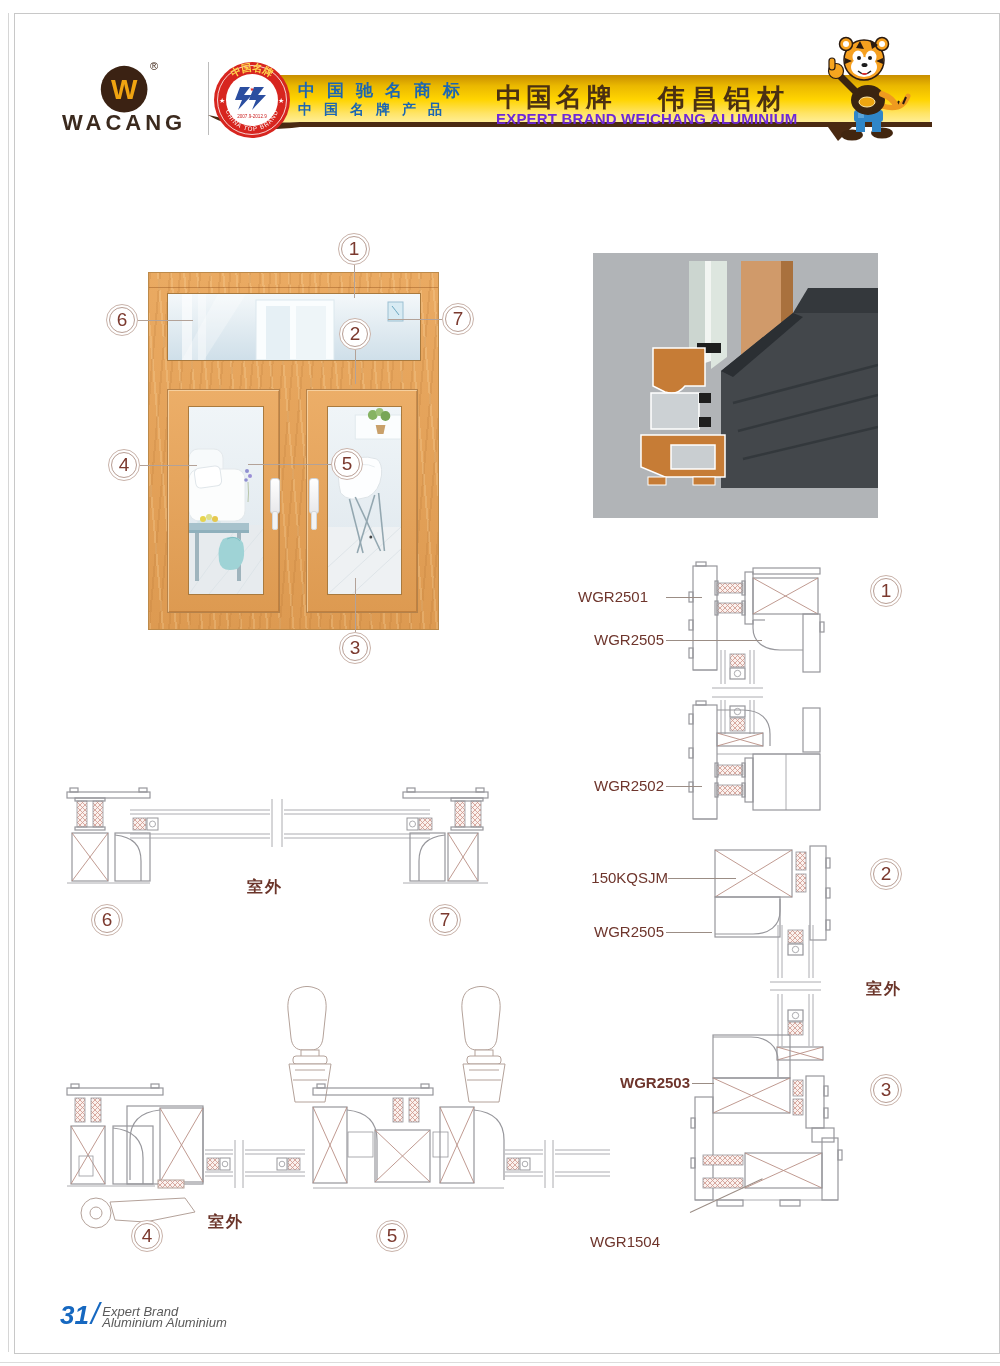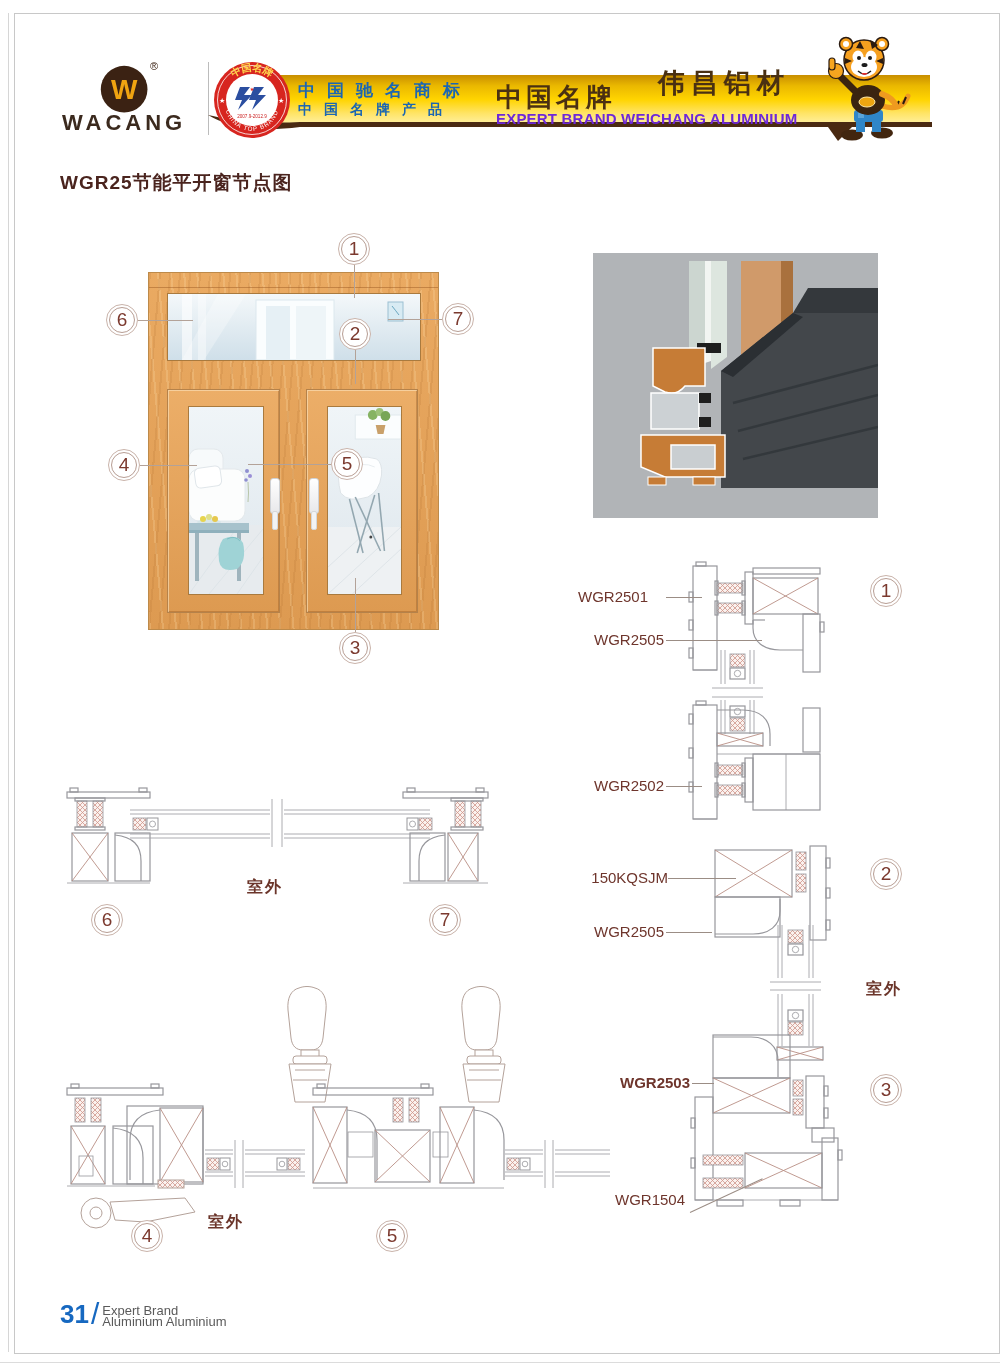--- a/index.html
+++ b/index.html
@@ -14,21 +14,21 @@
   .logo-svg{position:absolute;left:98px;top:64px;width:56px;height:56px;}
   .reg-mark{position:absolute;left:150px;top:60px;font-size:11px;color:#3b2213;}
   .brand-word{position:absolute;left:62px;top:110px;width:130px;font-size:22px;font-weight:bold;
               letter-spacing:4px;color:#3b2a1e;}
   .header-divider{position:absolute;left:208px;top:62px;width:1px;height:73px;background:#bcbcbc;}
   .banner-svg{position:absolute;left:200px;top:60px;width:740px;height:85px;}
   .badge-svg{position:absolute;left:212px;top:60px;width:80px;height:80px;}
   .honor1{position:absolute;left:298px;top:79px;font-size:17px;font-weight:bold;letter-spacing:12px;color:#1b66b2;}
   .honor2{position:absolute;left:298px;top:101px;font-size:14px;font-weight:bold;letter-spacing:12px;color:#1b66b2;}
   .slogan-cn{position:absolute;left:496px;top:80px;font-size:26px;font-weight:bold;letter-spacing:4px;color:#4a3012;}
-  .brandname-cn{position:absolute;left:658px;top:65px;font-size:27px;font-weight:bold;letter-spacing:6px;color:#4a3012;text-align:right;}
+  .brandname-cn{position:absolute;left:658px;top:81px;font-size:27px;font-weight:bold;letter-spacing:6px;color:#4a3012;text-align:right;}
   .slogan-en{position:absolute;left:496px;top:110px;font-size:15px;font-weight:bold;letter-spacing:0.2px;color:#6d28d9;}
   .tiger-svg{position:absolute;left:818px;top:36px;width:96px;height:106px;}
 
   
   .page-title{position:absolute;left:60px;top:170px;font-size:19px;font-weight:bold;
               letter-spacing:1px;color:#4a241e;}
 
   
   .win-frame{position:absolute;left:148px;top:272px;width:289px;height:356px;border:1px solid #bd8a4a;
              background-color:#e4a35c;background-image:
@@ -69,34 +69,34 @@
   
   .render-svg{position:absolute;left:593px;top:253px;width:285px;height:265px;}
 
   
   .rightcol-svg{position:absolute;left:660px;top:558px;width:200px;height:690px;}
   .sec67-svg{position:absolute;left:55px;top:785px;width:450px;height:120px;}
   .sec45-svg{position:absolute;left:55px;top:980px;width:570px;height:250px;}
 
   .dlabel{position:absolute;width:120px;height:18px;line-height:18px;font-size:15px;color:#6e352c;text-align:right;}
   .l1{top:588px;right:352px;} .l2{top:631px;right:336px;} .l3{top:777px;right:336px;}
-  .l4{top:869px;right:332px;} .l5{top:923px;right:336px;} .l6{top:1074px;right:310px;font-weight:bold;} .l7{top:1191px;right:315px;}
+  .l4{top:869px;right:332px;} .l5{top:923px;right:336px;} .l6{top:1074px;right:310px;font-weight:bold;} .l7{top:1233px;right:315px;text-align:center;}
   .lln{position:absolute;background:#9b8d85;height:1px;}
   .ll1{left:666px;top:597px;width:36px;} .ll2{left:666px;top:640px;width:96px;}
   .ll3{left:666px;top:786px;width:36px;} .ll4{left:668px;top:878px;width:68px;}
   .ll5{left:666px;top:932px;width:46px;} .ll6{left:692px;top:1083px;width:22px;}
   .ll7{left:690px;top:1212px;width:80px;transform:rotate(-25deg);transform-origin:left center;}
 
   .outdoor{position:absolute;font-size:16px;font-weight:bold;color:#6b352a;letter-spacing:2px;}
   .out-right{left:852px;top:979px;width:64px;text-align:center;}
   .out-67{left:247px;top:877px;}
   .out-45{left:208px;top:1212px;}
 
   
-  .footer{position:absolute;left:60px;top:1300px;display:flex;align-items:center;}
+  .footer{position:absolute;left:60px;top:1300px;display:flex;align-items:flex-end;font-style:italic;}
   .page-num{font-size:26px;font-weight:bold;color:#1668c0;line-height:26px;}
   .page-slash{font-size:30px;font-weight:400;color:#1668c0;line-height:28px;margin:0 3px 0 2px;}
   .footer-text{font-size:13px;color:#5a5a5a;line-height:11px;padding-top:3px;}
 </style>
 </head>
 <body>
 
 <div class="canvas">
   <div class="page-frame"></div>
   <div class="edge-left"></div>
@@ -178,21 +178,20 @@
     <ellipse cx="46" cy="31" rx="13" ry="10" fill="#fff"></ellipse>
     <ellipse cx="40" cy="21" rx="5.5" ry="6.5" fill="#fff"></ellipse>
     <ellipse cx="53" cy="21" rx="5.5" ry="6.5" fill="#fff"></ellipse>
     <circle cx="41" cy="22" r="2" fill="#1d1d1d"></circle>
       <circle cx="52" cy="22" r="2" fill="#1d1d1d"></circle>
     <ellipse cx="46.5" cy="29" rx="3" ry="2" fill="#1d1d1d"></ellipse>
     <path d="M40,35 q6.5,6 13,0" fill="none" stroke="#1d1d1d" stroke-width="1.4"></path>
     <path d="M43,37 q3.5,4 7,0" fill="#e03030"></path>
   </svg>
 
-  <div class="page-title">WGR25节能平开窗节点图</div>
 
   <div class="win-frame">
     <div class="frame-groove"></div>
     <div class="transom-glass">
       <svg width="252" height="66" viewBox="0 0 252 66" preserveAspectRatio="none">
         <defs>
             <linearGradient id="tg1" x1="0" y1="0" x2="0" y2="1">
           <stop offset="0" stop-color="#f4f8fa"></stop>
               <stop offset="1" stop-color="#cfdfe9"></stop>
             </linearGradient>

